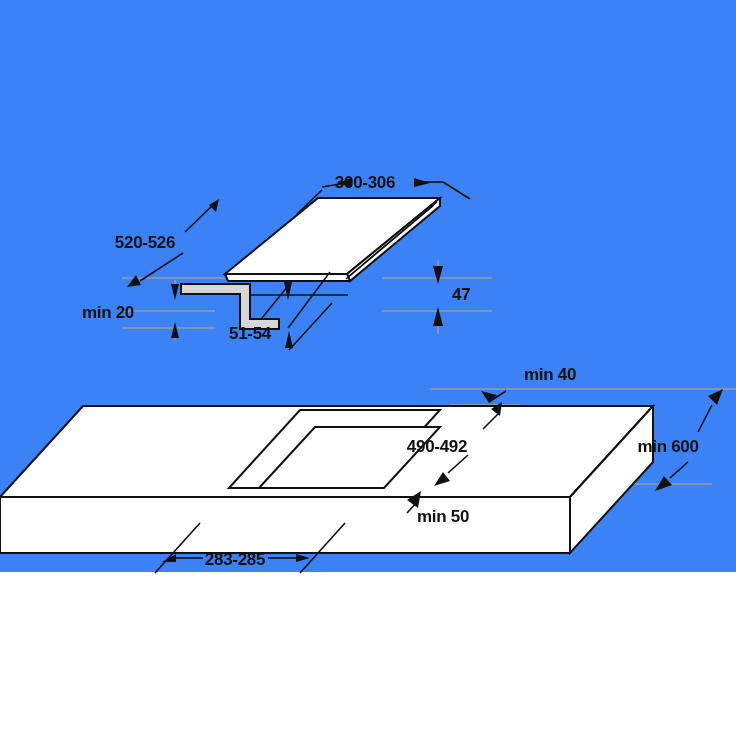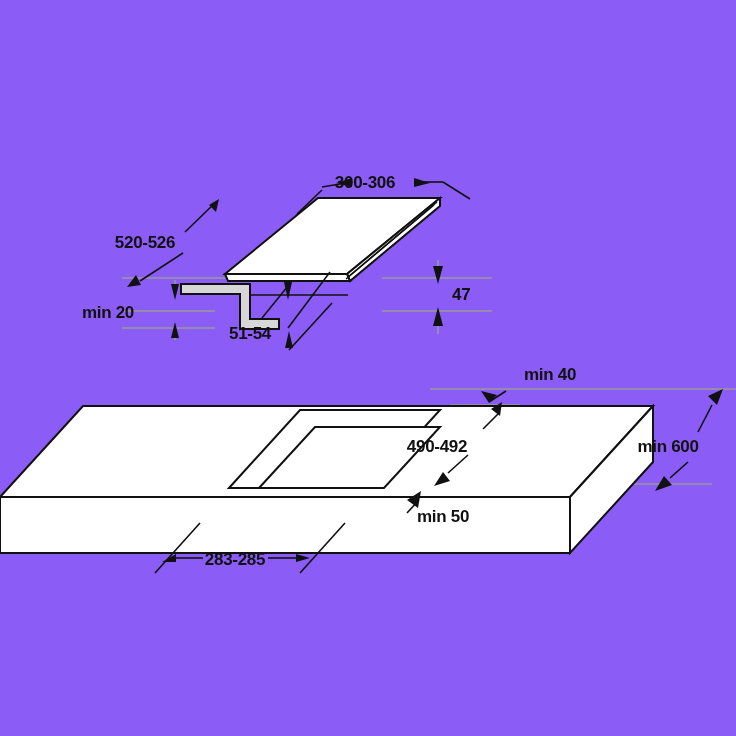--- a/index.html
+++ b/index.html
@@ -9,22 +9,22 @@
   }
   body {
     width: 736px;
     height: 736px;
     font-family: "Liberation Sans", sans-serif;
     overflow: hidden;
   }
   #drawing-root {
     position: relative;
     width: 736px;
-    height: 736px;
-    background: #8b5cf6;
+    height: 572px;
+    background: #3b82f6;
   }
   svg#tech-drawing {
     display: block;
     width: 736px;
     height: 736px;
   }
   .dim-text {
     font-family: "Liberation Sans", sans-serif;
     font-weight: bold;
     font-size: 17px;

